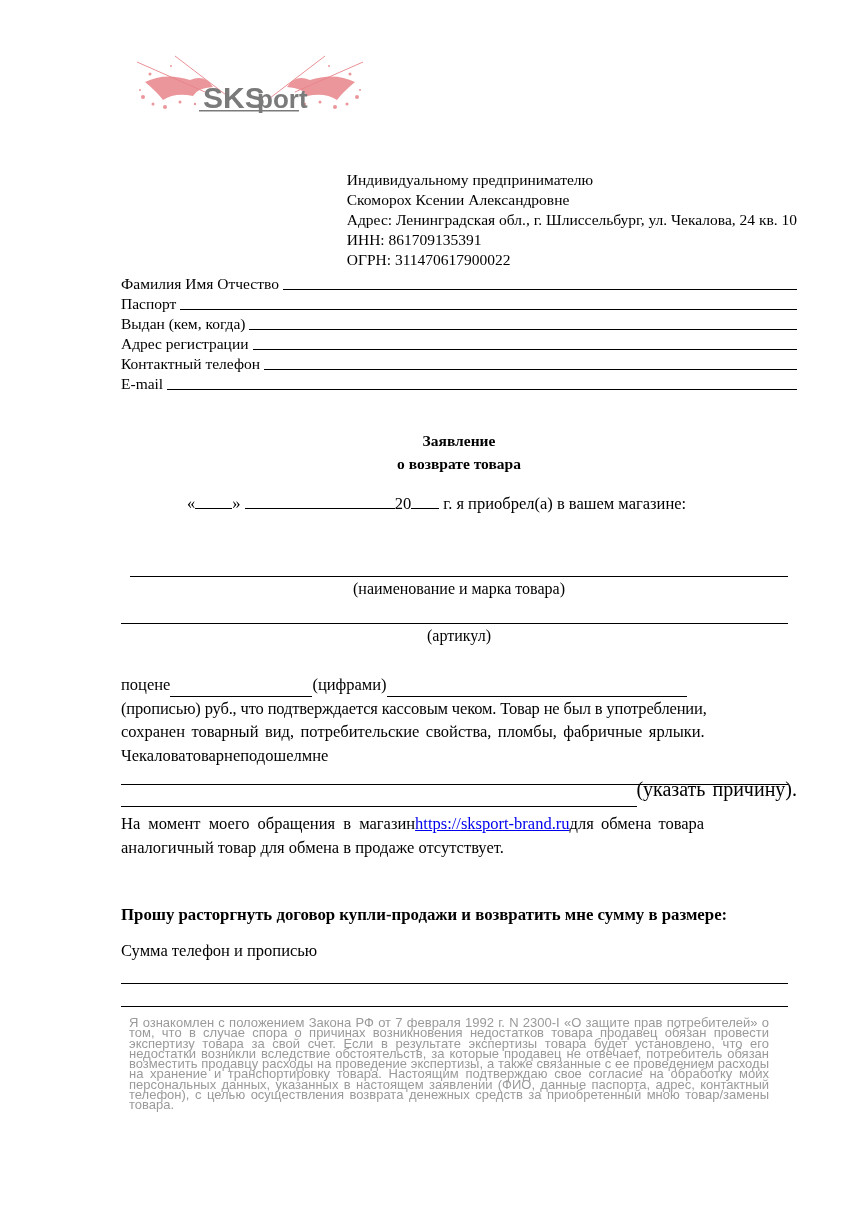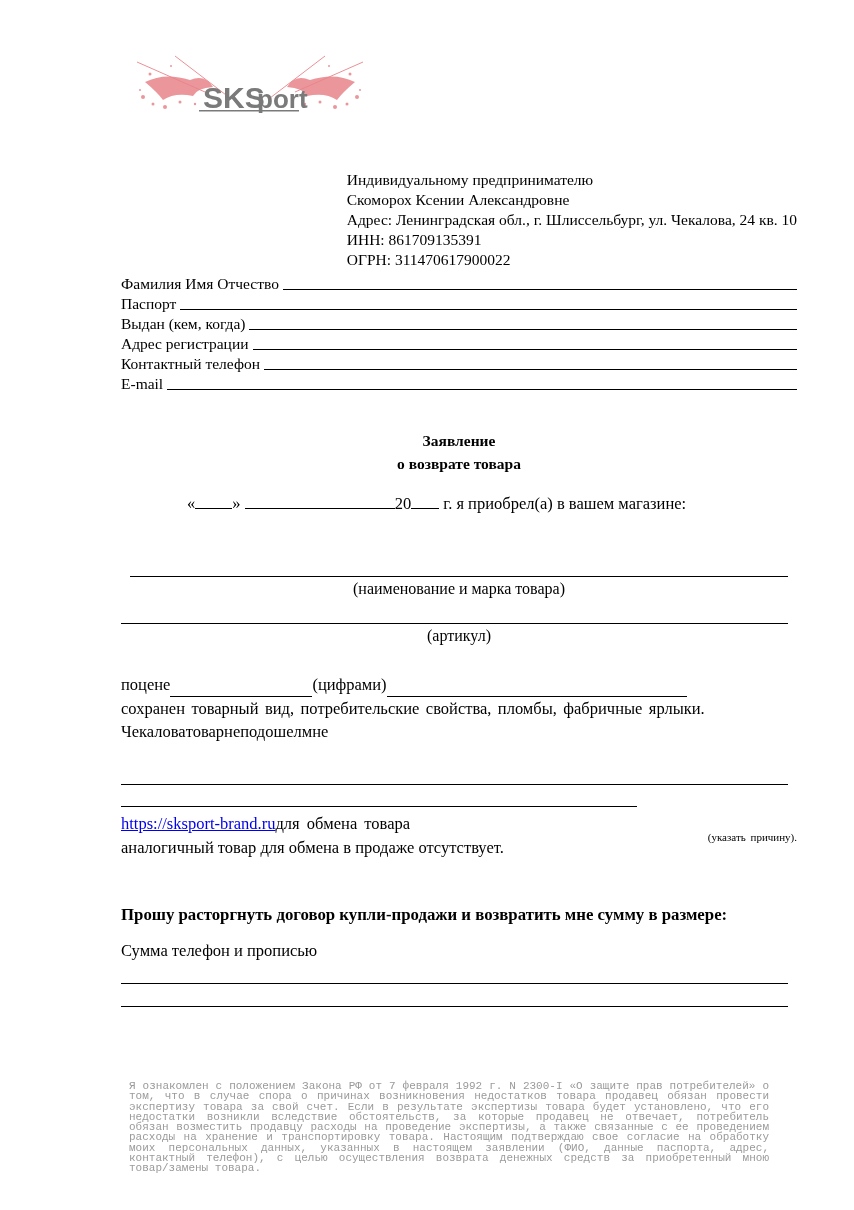--- a/index.html
+++ b/index.html
@@ -14,22 +14,22 @@
     .field .ln { flex: 1; border-bottom: 1px solid #000; height: 0; margin-bottom: 3px; }
     .title { left: 0; width: 918px; text-align: center; font-weight: bold; line-height: 23px; }
     .dateline { left: 187px; top: 493px; white-space: nowrap; line-height: 22px; font-size: 16.5px; }
     .u { display: inline-block; border-bottom: 1px solid #000; height: 14px; vertical-align: baseline; }
     .hline { height: 0; border-bottom: 1px solid #000; }
     .caption { text-align: center; white-space: nowrap; font-size: 16px; }
     .para { left: 121px; width: 676px; font-size: 16.5px; line-height: 23.5px; }
     .justify-row { display: flex; align-items: flex-end; white-space: nowrap; }
     a.link { color: #0000ee; text-decoration: underline; }
     .bold-line { left: 121px; top: 905px; font-weight: bold; font-size: 16.8px; white-space: nowrap; }
-    .fine { left: 129px; top: 1081px; width: 640px; font-family: Liberation Mono, monospace;
-            font-size: 11px; line-height: 10.3px; color: #9a9a9a; text-align: justify; }
+    .fine { left: 129px; top: 1018px; width: 640px; font-family: Liberation Sans, sans-serif;
+            font-size: 13px; line-height: 10.3px; color: #9a9a9a; text-align: justify; }
   </style>
 </head>
 <body>
 
 <div class="abs logo">
   <svg width="230" height="78" viewBox="0 0 230 78">
     <g stroke="#e8848a" stroke-width="1" fill="none" opacity="0.9">
       <line x1="40" y1="4" x2="95" y2="46"></line>
       <line x1="190" y1="4" x2="135" y2="46"></line>
       <line x1="2" y1="10" x2="70" y2="40"></line>
@@ -113,38 +113,40 @@
 <div class="abs caption" style="left:121px; top:627px; width:676px">(артикул)</div>
 
 <div class="abs para" style="top:673px">
   <div class="justify-row">
     <span>по</span>
     <span>цене</span>
     <span class="u" style="width:142px"></span>
     <span>(цифрами)</span>
     <span class="u" style="width:300px"></span>
   </div>
+  <div style="white-space:nowrap; letter-spacing:-0.15px">(прописью) руб., что подтверждается кассовым чеком. Товар не был в употреблении,</div>
   <div class="justify-row" style="text-align:justify">
     <span style="word-spacing:2.3px">сохранен товарный вид, потребительские свойства, пломбы, фабричные ярлыки.</span>
   </div>
   <div class="justify-row">
     <span>Чекалова</span>
     <span>товар</span>
     <span>не</span>
     <span>подошел</span>
     <span>мне</span>
   </div>
 </div>
 
 <div class="abs hline" style="left:121px; top:784px; width:667px"></div>
 <div class="abs hline" style="left:121px; top:806px; width:516px"></div>
-<div class="abs" style="right:57px; top:831px; font-size:11px; white-space:nowrap; word-spacing:2px">(указать причину).</div>
+<div class="abs" style="right:57px; top:778px; font-size:20px; white-space:nowrap; word-spacing:2px">(указать причину).</div>
 
 <div class="abs para" style="top:812px">
   <div class="justify-row">
+    <span style="word-spacing:4px">На момент моего обращения в магазин</span>
     <a class="link" href="#">https://sksport-brand.ru</a>
     <span style="word-spacing:3px">для обмена товара</span>
   </div>
   <div style="white-space:nowrap">аналогичный товар для обмена в продаже отсутствует.</div>
 </div>
 
 <div class="abs bold-line">Прошу расторгнуть договор купли-продажи и возвратить мне сумму в размере:</div>
 <div class="abs" style="left:121px; top:941px; font-size:16.5px; white-space:nowrap">Сумма телефон и прописью</div>
 <div class="abs hline" style="left:121px; top:983px; width:667px"></div>
 <div class="abs hline" style="left:121px; top:1006px; width:667px"></div>

